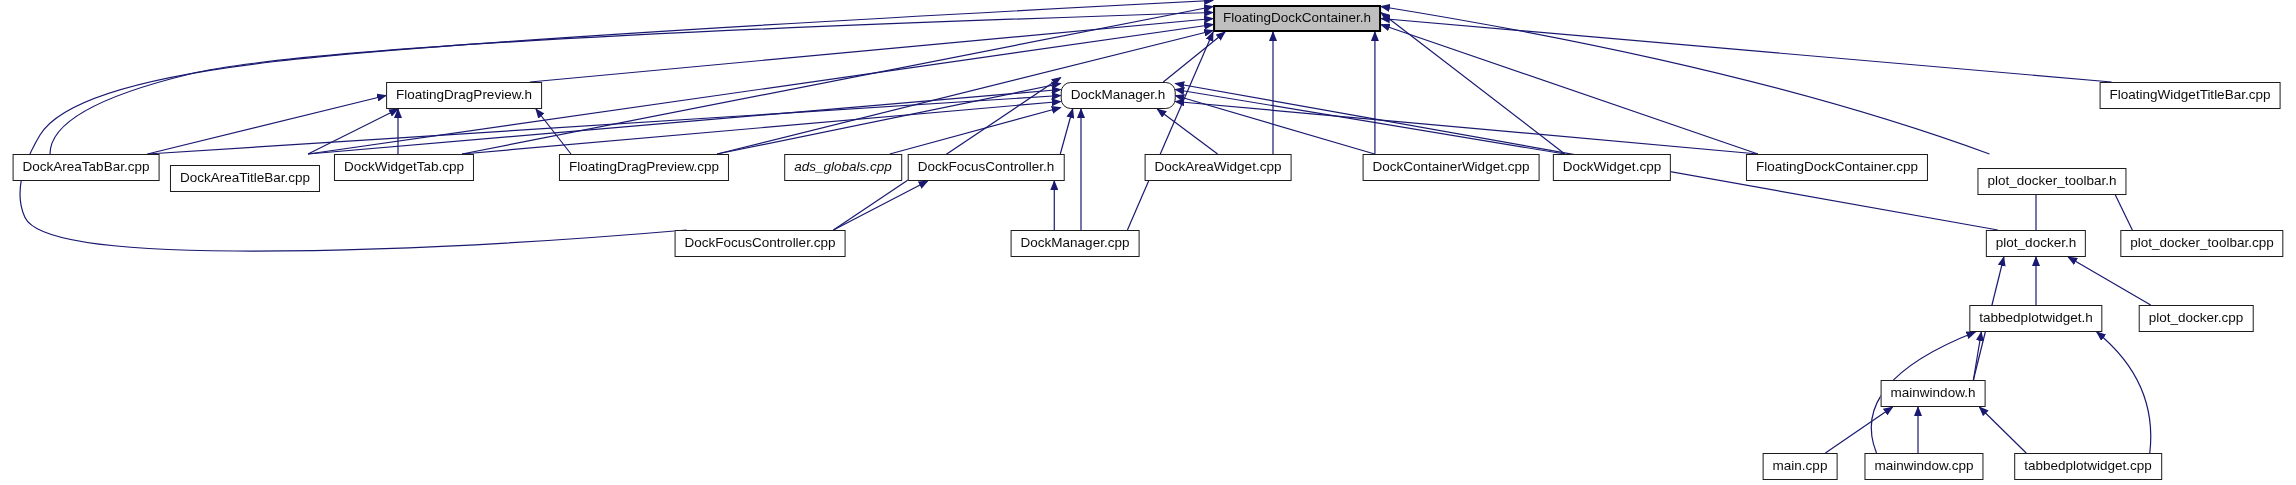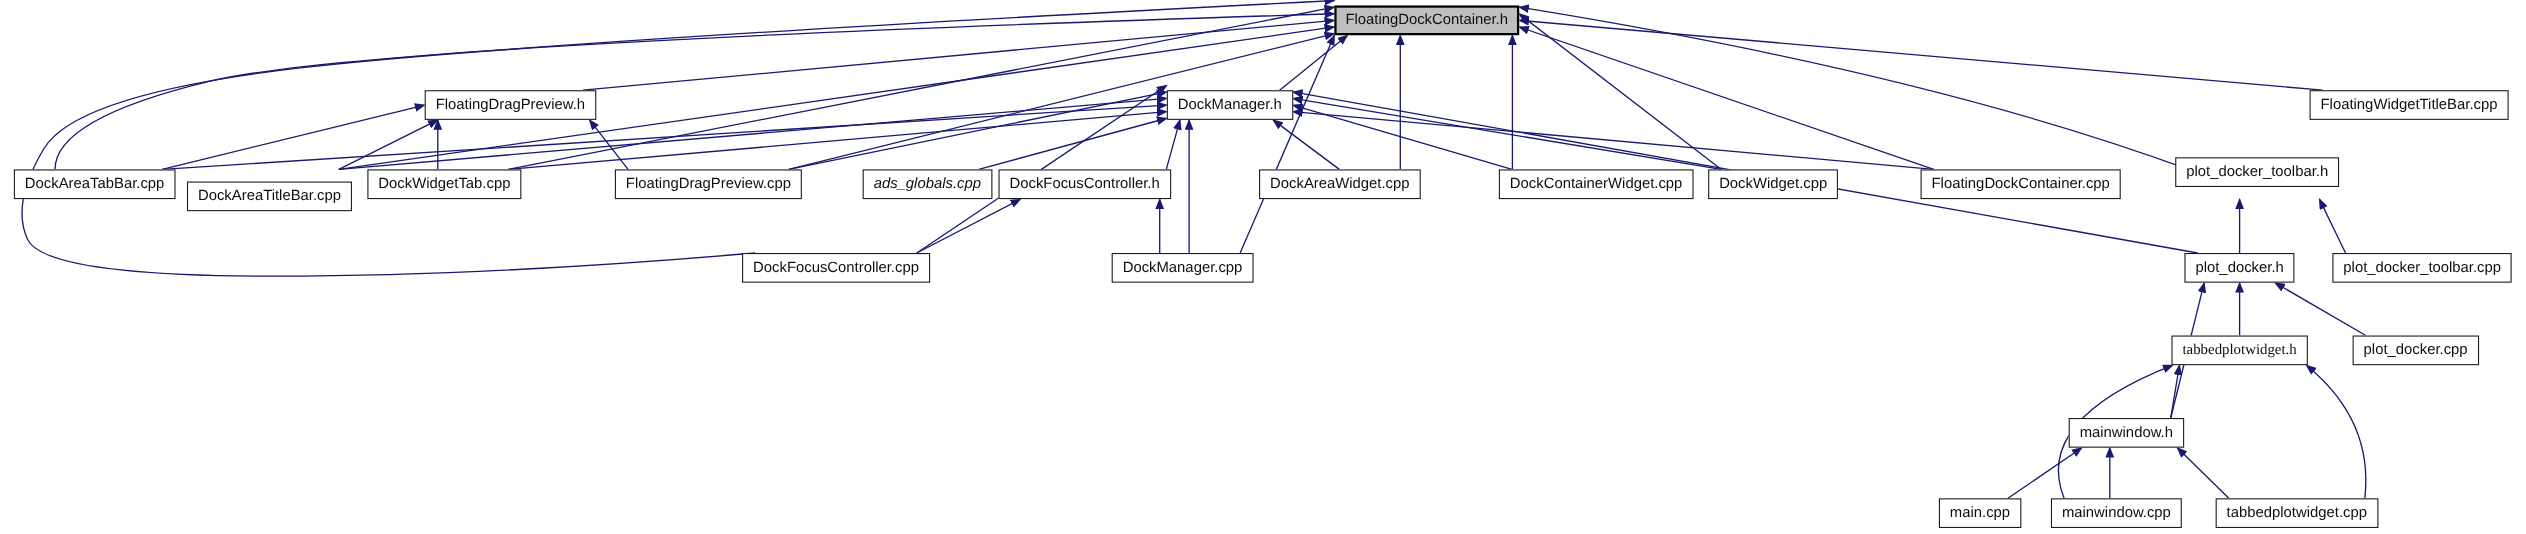--- a/index.html
+++ b/index.html
@@ -87,36 +87,36 @@
         <path d="M 1876.46875 453 Q 1848 382 1975.328125 332" fill="none" stroke="#191970" stroke-width="1.2" marker-end="url(#arrowhead)"></path>
         <path d="M 2149.8046875 453 Q 2158 382 2096.671875 332" fill="none" stroke="#191970" stroke-width="1.2" marker-end="url(#arrowhead)"></path>
         <path d="M 1825.390625 453 L 1892.6015625 407" fill="none" stroke="#191970" stroke-width="1.2" marker-end="url(#arrowhead)"></path>
         <path d="M 1918 453 L 1918 407" fill="none" stroke="#191970" stroke-width="1.2" marker-end="url(#arrowhead)"></path>
         <path d="M 2026.1953125 453 L 1979.3984375 407" fill="none" stroke="#191970" stroke-width="1.2" marker-end="url(#arrowhead)"></path>
       </g>
   </svg>
 
 <div class="node highlighted" style="left: 1297px; top: 5px;">FloatingDockContainer.h</div>
     <div class="node" style="left: 464px; top: 82px;">FloatingDragPreview.h</div>
-    <div class="node" style="left: 1118px; top: 82px;">DockManager.h</div>
+    <div class="node" style="left: 1118px; top: 82px; border-radius: 10px;">DockManager.h</div>
     <div class="node" style="left: 2190px; top: 82px;">FloatingWidgetTitleBar.cpp</div>
     <div class="node" style="left: 86px; top: 154px;">DockAreaTabBar.cpp</div>
     <div class="node" style="left: 245px; top: 165px;">DockAreaTitleBar.cpp</div>
     <div class="node" style="left: 404px; top: 154px;">DockWidgetTab.cpp</div>
     <div class="node" style="left: 644px; top: 154px;">FloatingDragPreview.cpp</div>
     <div class="node" style="left: 843px; top: 154px; font-style: italic;">ads_globals.cpp</div>
     <div class="node" style="left: 986px; top: 154px;">DockFocusController.h</div>
     <div class="node" style="left: 1218px; top: 154px;">DockAreaWidget.cpp</div>
     <div class="node" style="left: 1451px; top: 154px;">DockContainerWidget.cpp</div>
     <div class="node" style="left: 1612px; top: 154px;">DockWidget.cpp</div>
     <div class="node" style="left: 1837px; top: 154px;">FloatingDockContainer.cpp</div>
-    <div class="node" style="left: 2052px; top: 143px;">plot_docker_toolbar.h</div>
+    <div class="node" style="left: 2052px; top: 168px;">plot_docker_toolbar.h</div>
     <div class="node" style="left: 760px; top: 230px;">DockFocusController.cpp</div>
     <div class="node" style="left: 1075px; top: 230px;">DockManager.cpp</div>
     <div class="node" style="left: 2036px; top: 230px;">plot_docker.h</div>
     <div class="node" style="left: 2202px; top: 230px;">plot_docker_toolbar.cpp</div>
-    <div class="node" style="left: 2036px; top: 305px; font-family: Liberation Serif, serif;">tabbedplotwidget.h</div>
+    <div class="node" style="left: 2036px; top: 305px;">tabbedplotwidget.h</div>
     <div class="node" style="left: 2196px; top: 305px;">plot_docker.cpp</div>
     <div class="node" style="left: 1933px; top: 380px;">mainwindow.h</div>
     <div class="node" style="left: 1800px; top: 453px;">main.cpp</div>
     <div class="node" style="left: 1924px; top: 453px;">mainwindow.cpp</div>
     <div class="node" style="left: 2088px; top: 453px;">tabbedplotwidget.cpp</div>
   </div>
 
 </body></html>

